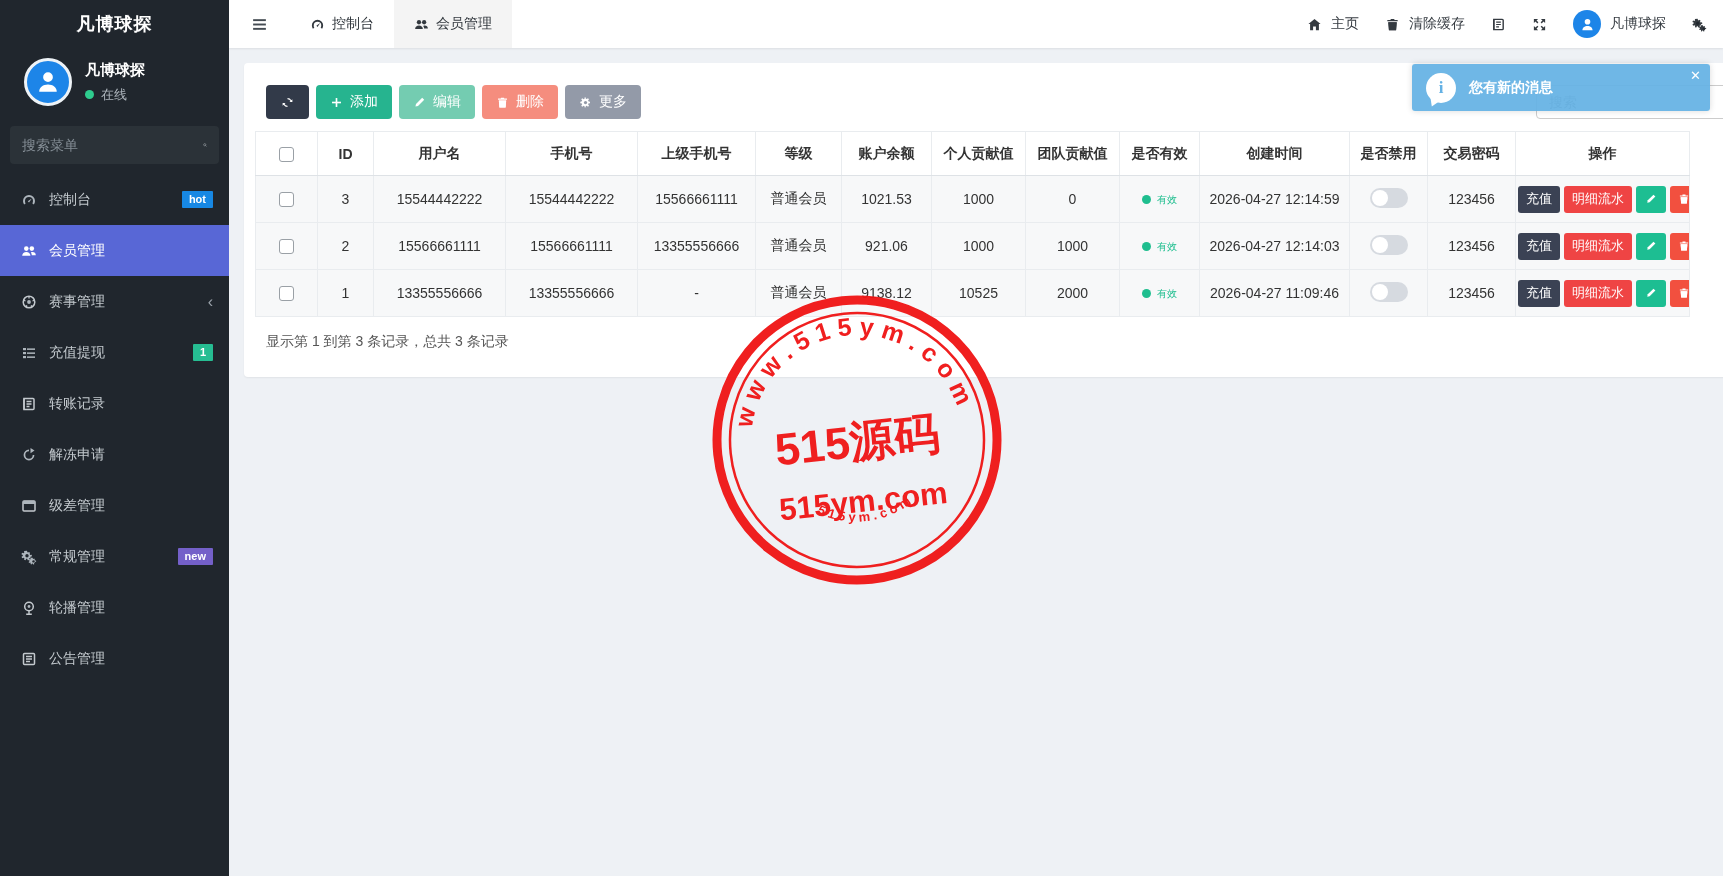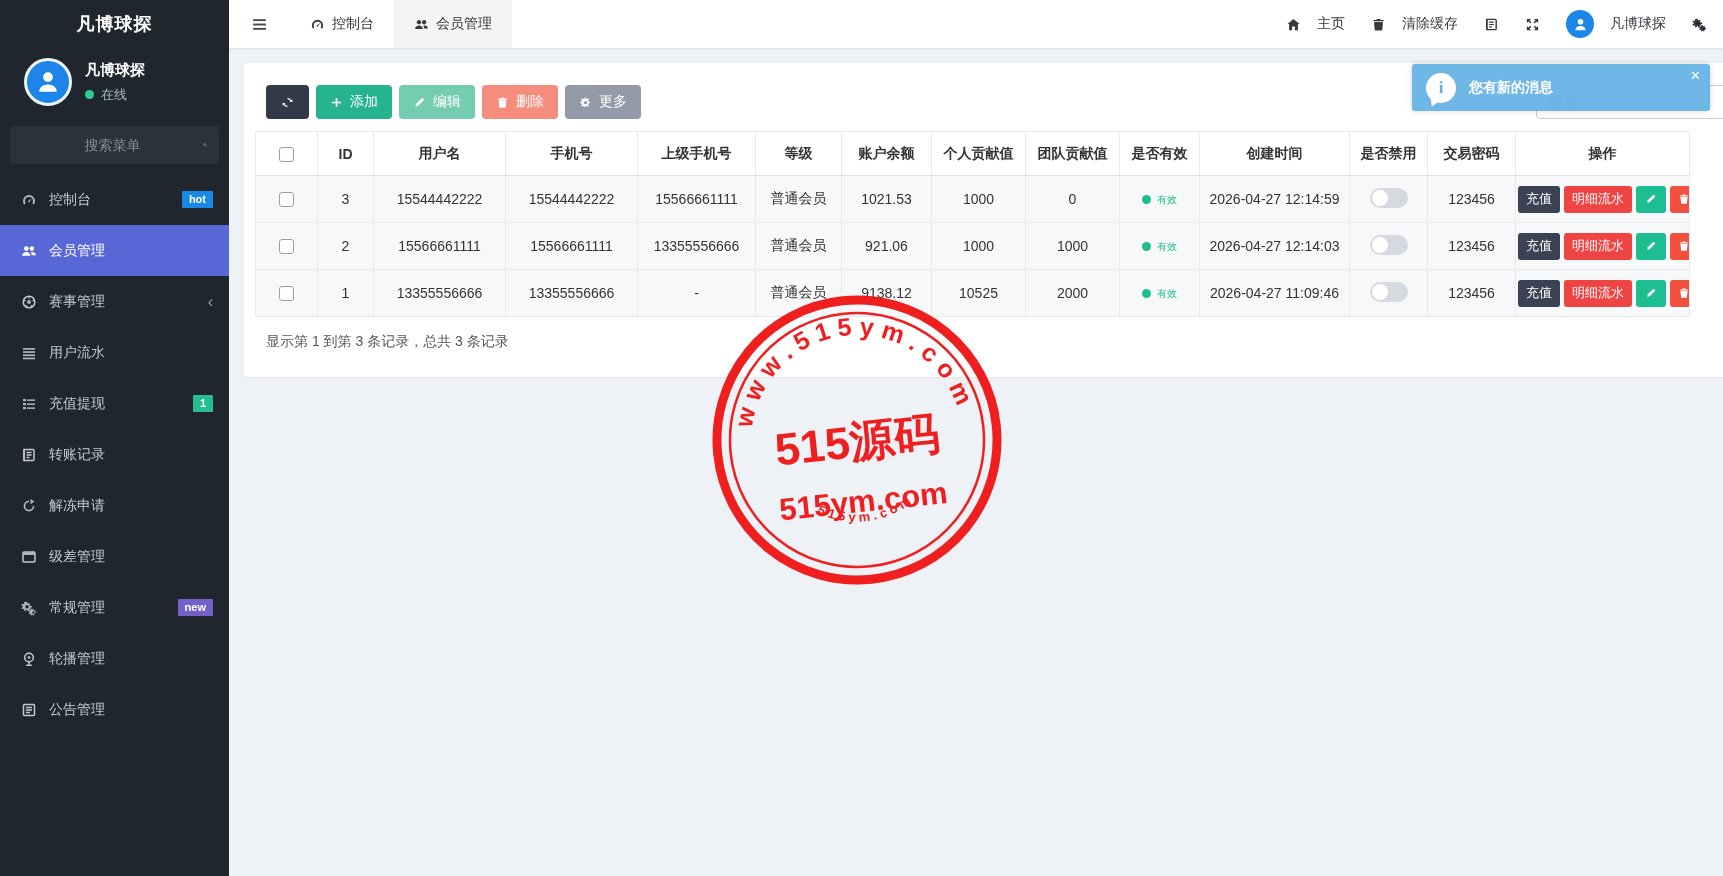--- a/index.html
+++ b/index.html
@@ -12,21 +12,21 @@
   .sidebar { position:absolute; left:0; top:0; width:229px; height:876px; background:#20262d; color:#c3c9ce; z-index:20; }
   .brand { height:48px; display:flex; align-items:center; justify-content:center; color:#fff; font-size:18px; font-weight:bold; letter-spacing:1px; }
   .profile { display:flex; align-items:center; padding:10px 22px 12px 24px; }
   .avatar { width:48px; height:48px; border-radius:50%; background:#1d85e8; border:3px solid #eef3f7; display:flex; align-items:center; justify-content:center; flex:none; }
   .avatar svg { width:26px; height:26px; fill:#fff; }
   .profile-info { margin-left:13px; }
   .profile-name { color:#fff; font-weight:bold; font-size:15px; margin-bottom:6px; }
   .profile-status { font-size:13px; color:#aeb6bd; display:flex; align-items:center; }
   .dot { width:9px; height:9px; border-radius:50%; background:#2ecc8e; display:inline-block; margin-right:7px; }
   .side-search { margin:8px 10px 4px 10px; height:38px; background:#2b3238; border-radius:4px; display:flex; align-items:center; padding:0 12px; }
-  .side-search input { flex:1; background:transparent; border:none; outline:none; color:#cfd4d9; font-size:14px; font-family:inherit;text-align:center; }
+  .side-search input { flex:1; background:transparent; border:none; outline:none; color:#cfd4d9; font-size:14px; font-family:inherit; }
   .side-search input::placeholder { color:#848d95; }
   .side-search svg { width:14px; height:14px; stroke:#848d95; fill:none; stroke-width:2; }
   .menu { margin-top:10px; }
   .menu-item { height:51px; display:flex; align-items:center; padding:0 16px 0 20px; cursor:pointer; font-size:14px; }
   .menu-item .mi-icon { width:18px; height:18px; margin-right:11px; display:flex; align-items:center; justify-content:center; }
   .menu-item .mi-icon svg { width:16px; height:16px; fill:#aeb6bd; }
   .menu-item.active { background:#5867d6; color:#fff; }
   .menu-item.active .mi-icon svg { fill:#fff; }
   .menu-item .mi-label { flex:1; }
   .badge { font-size:11px; font-weight:bold; color:#fff; border-radius:1px; padding:3px 7px; line-height:1; }
@@ -35,21 +35,21 @@
   .navbar { position:absolute; left:229px; top:0; width:1494px; height:48px; background:#fff; box-shadow:0 1px 2px rgba(0,0,0,.08); display:flex; align-items:stretch; z-index:15; }
   .nav-left { display:flex; align-items:stretch; }
   .hamburger { display:flex; align-items:center; padding:0 22px; cursor:pointer; }
   .hamburger svg { width:17px; height:17px; fill:#444b52; }
   .nav-tab { display:flex; align-items:center; padding:0 20px; cursor:pointer; color:#33393f; }
   .nav-tab svg { width:15px; height:15px; fill:#33393f; margin-right:7px; }
   .nav-tab.active { background:#f4f4f4; }
   .nav-right { margin-left:auto; display:flex; align-items:center; padding-right:16px; color:#343a40; }
   .nav-link { display:flex; align-items:center; margin-left:26px; cursor:pointer; font-size:14px; }
   .nav-link svg { width:15px; height:15px; fill:#343a40; }
-  .nav-link .nl-text { margin-left:16px;text-align:center; }
+  .nav-link .nl-text { margin-left:9px;text-align:center; }
   .nav-avatar { width:28px; height:28px; border-radius:50%; background:#1d85e8; display:flex; align-items:center; justify-content:center; }
   .nav-avatar svg { width:15px; height:15px; fill:#fff; }
   
   .main { position:absolute; left:229px; top:48px; width:1494px; height:828px; }
   .card { position:absolute; left:15px; top:15px; width:1693px; background:#fff; border-radius:4px; box-shadow:0 1px 2px rgba(0,0,0,.06); padding:22px 11px 26px 11px; }
   .toolbar { display:flex; align-items:flex-start; padding:0 11px; }
   .btn { height:34px; border:none; border-radius:4px; color:#fff; font-size:14px; font-family:inherit; display:inline-flex; align-items:center; padding:0 14px; margin-right:7px; cursor:pointer; }
   .btn svg { width:13px; height:13px; fill:#fff; }
   .btn .b-label { margin-left:7px; }
   .btn-refresh { background:#323a49; padding:0 15px; }
@@ -143,31 +143,20 @@
       <div class="menu-item">
         <span class="mi-icon">
           <svg viewBox="0 0 16 16" style="color:currentColor">
             <circle cx="8" cy="8" r="5.8" fill="none" stroke="currentColor" stroke-width="1.5"></circle>
             <circle cx="8" cy="8" r="1.9"></circle>
             <path d="M8 2.2v2.2M13.6 6.2l-2.1.8M11.4 13.2l-1.3-1.8M4.6 13.2l1.3-1.8M2.4 6.2l2.1.8" stroke="currentColor" stroke-width="1.3"></path>
           </svg>
         </span>
         <span class="mi-label">赛事管理</span>
         <span class="chev">‹</span>
-      </div>
-      <div class="menu-item">
-        <span class="mi-icon">
-          <svg viewBox="0 0 16 16" style="color:currentColor">
-            <rect x="2" y="3" width="12" height="1.7"></rect>
-            <rect x="2" y="6.2" width="12" height="1.7"></rect>
-            <rect x="2" y="9.4" width="12" height="1.7"></rect>
-            <rect x="2" y="12.6" width="12" height="1.7"></rect>
-          </svg>
-        </span>
-        <span class="mi-label">用户流水</span>
       </div>
       <div class="menu-item">
         <span class="mi-icon">
           <svg viewBox="0 0 16 16" style="color:currentColor">
             <rect x="2" y="3" width="3" height="2.2"></rect>
             <rect x="6" y="3.4" width="8" height="1.5"></rect>
             <rect x="2" y="7" width="3" height="2.2"></rect>
             <rect x="6" y="7.4" width="8" height="1.5"></rect>
             <rect x="2" y="11" width="3" height="2.2"></rect>
             <rect x="6" y="11.4" width="8" height="1.5"></rect>

